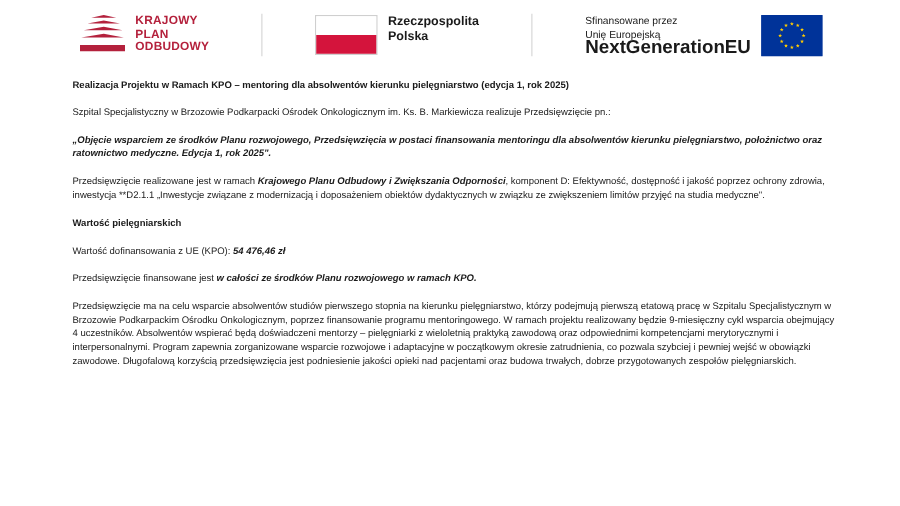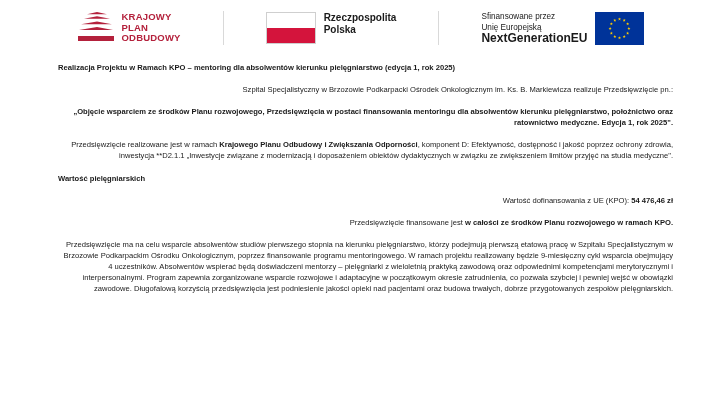--- a/index.html
+++ b/index.html
@@ -67,42 +67,42 @@
   }
 
   
   .eu-block { display: flex; align-items: center; gap: 8px; }
   .eu-text {
     font-size: 8.2px;
     line-height: 10.4px;
     text-align: left;
     color: #1a1a1a;
   }
-  .eu-text .strong { font-weight: bold; font-size: 12px; }
+  .eu-text .strong { font-weight: bold; font-size: 15px; }
   .eu-flag {
     width: 49px;
     height: 33px;
     background: #003399;
     position: relative;
     display: block;
   }
 
   
   .doc {
     padding: 10px 47px 0 58px;
     box-sizing: border-box;
   }
   .p {
     font-size: 7.6px;
     line-height: 11.1px;
     margin: 0 0 11px 0;
     color: #1a1a1a;
-    text-align: right;
+    text-align: left;
   }
-  .p b, .p strong { font-weight: bold; }
+  .p b, .p strong { font-weight: bold; font-style: italic; }
   .heading {
     font-size: 7.6px;
     line-height: 11.1px;
     font-weight: bold;
     margin: 0 0 11px 0;
     color: #1a1a1a;
   }
   .p-last { margin-bottom: 0; }
 </style>
 </head>

